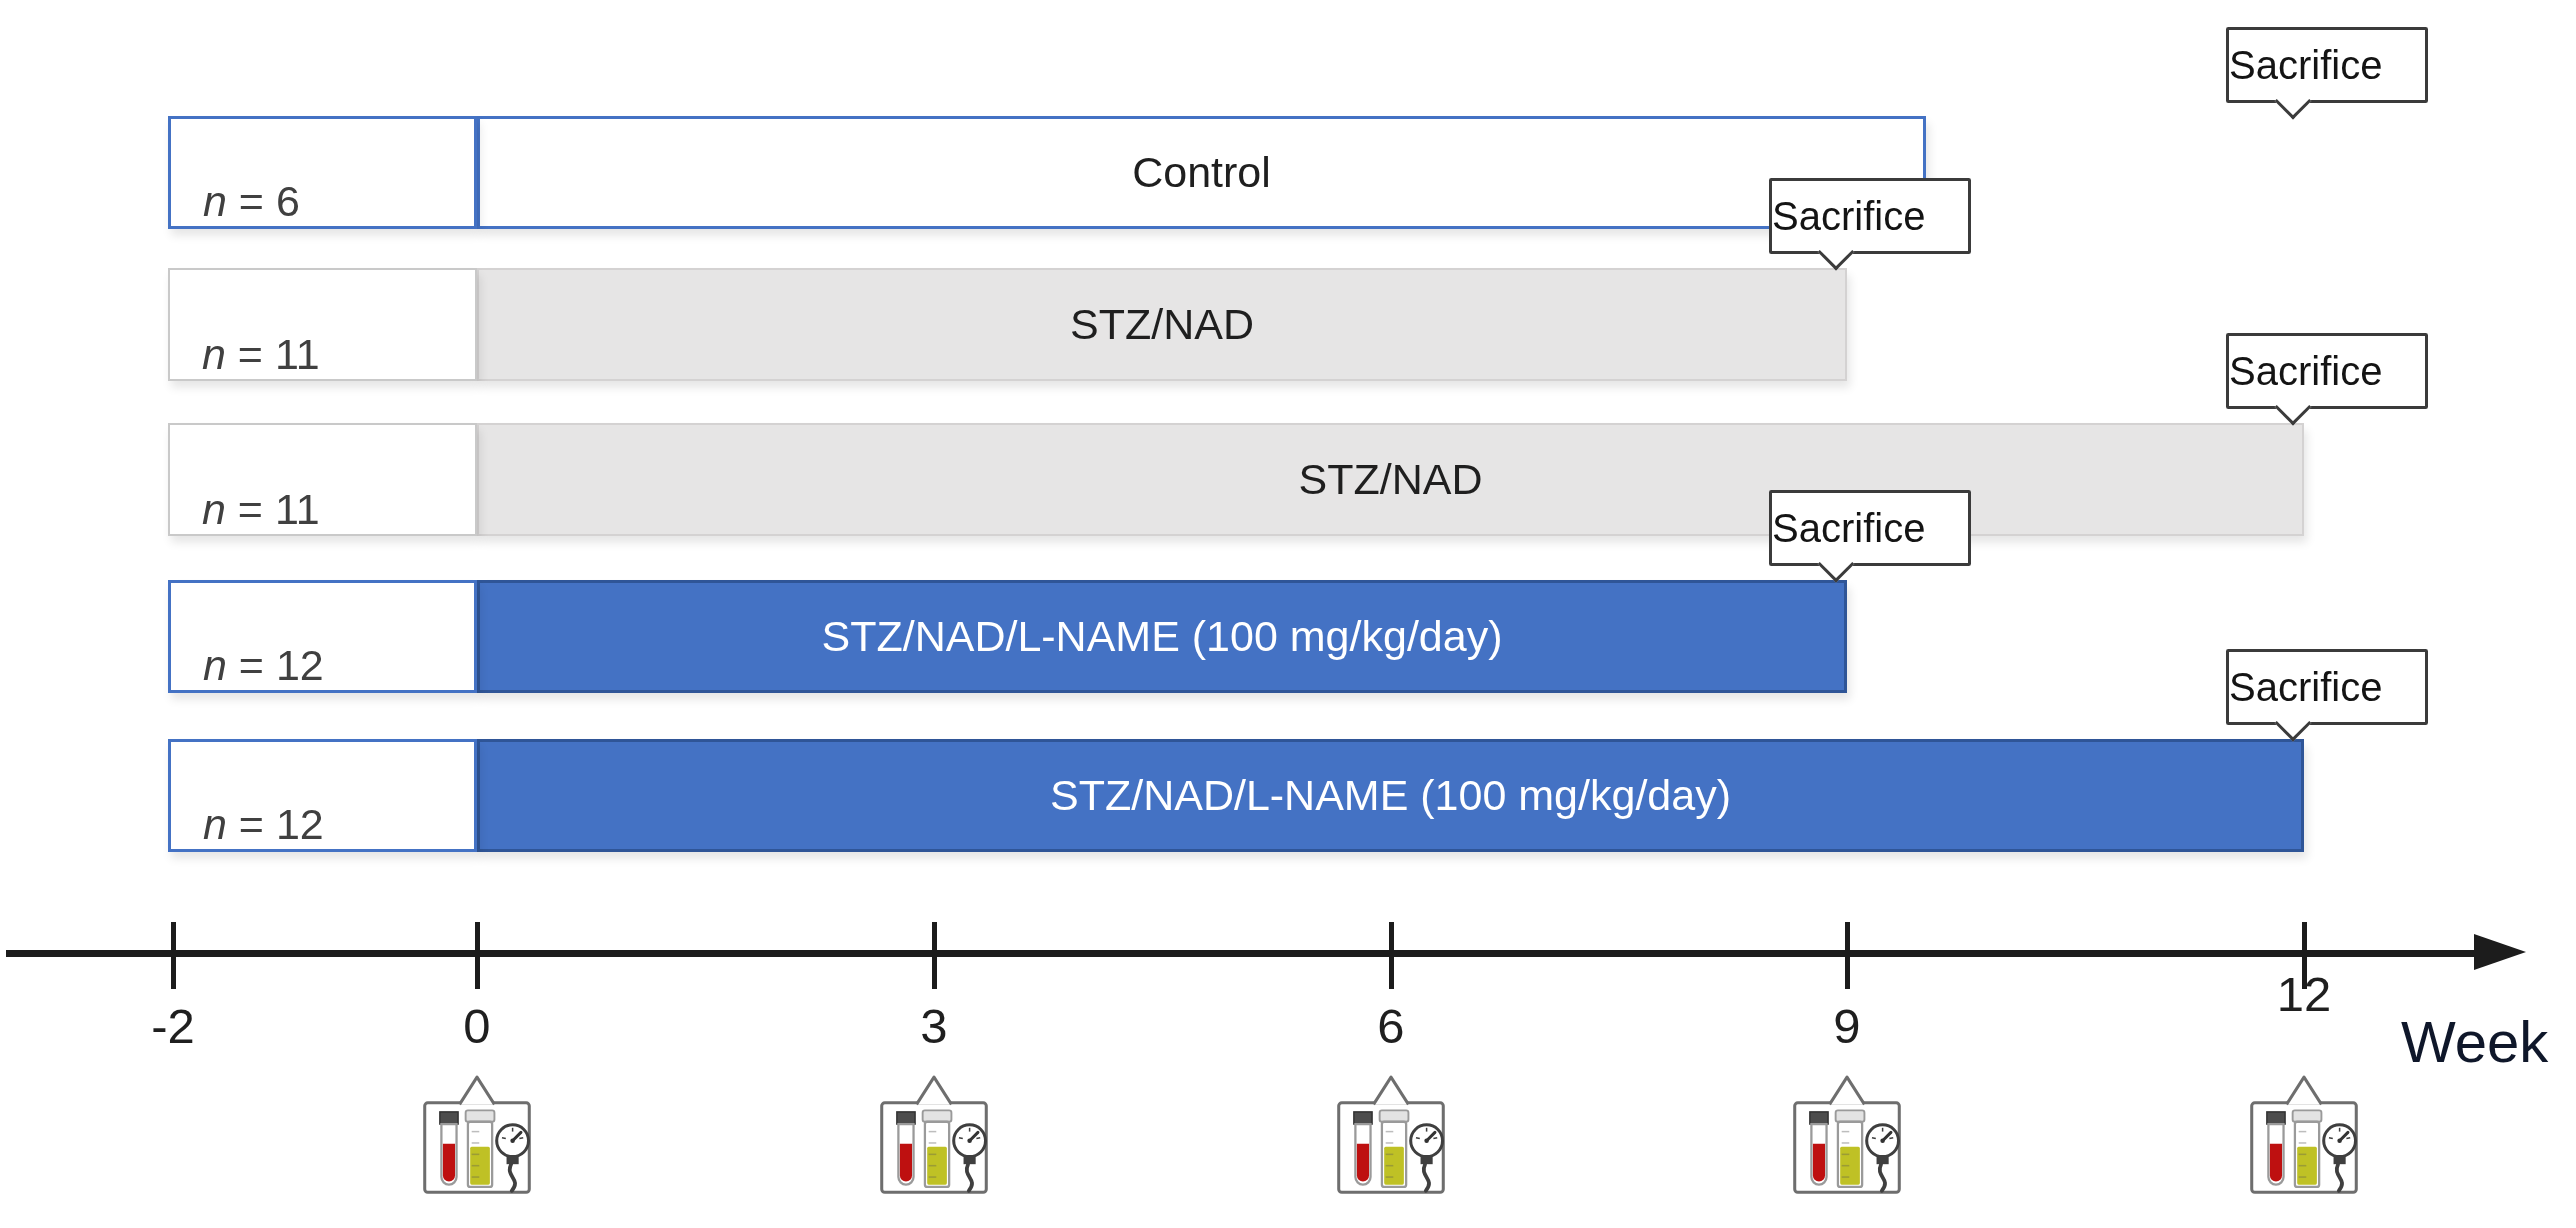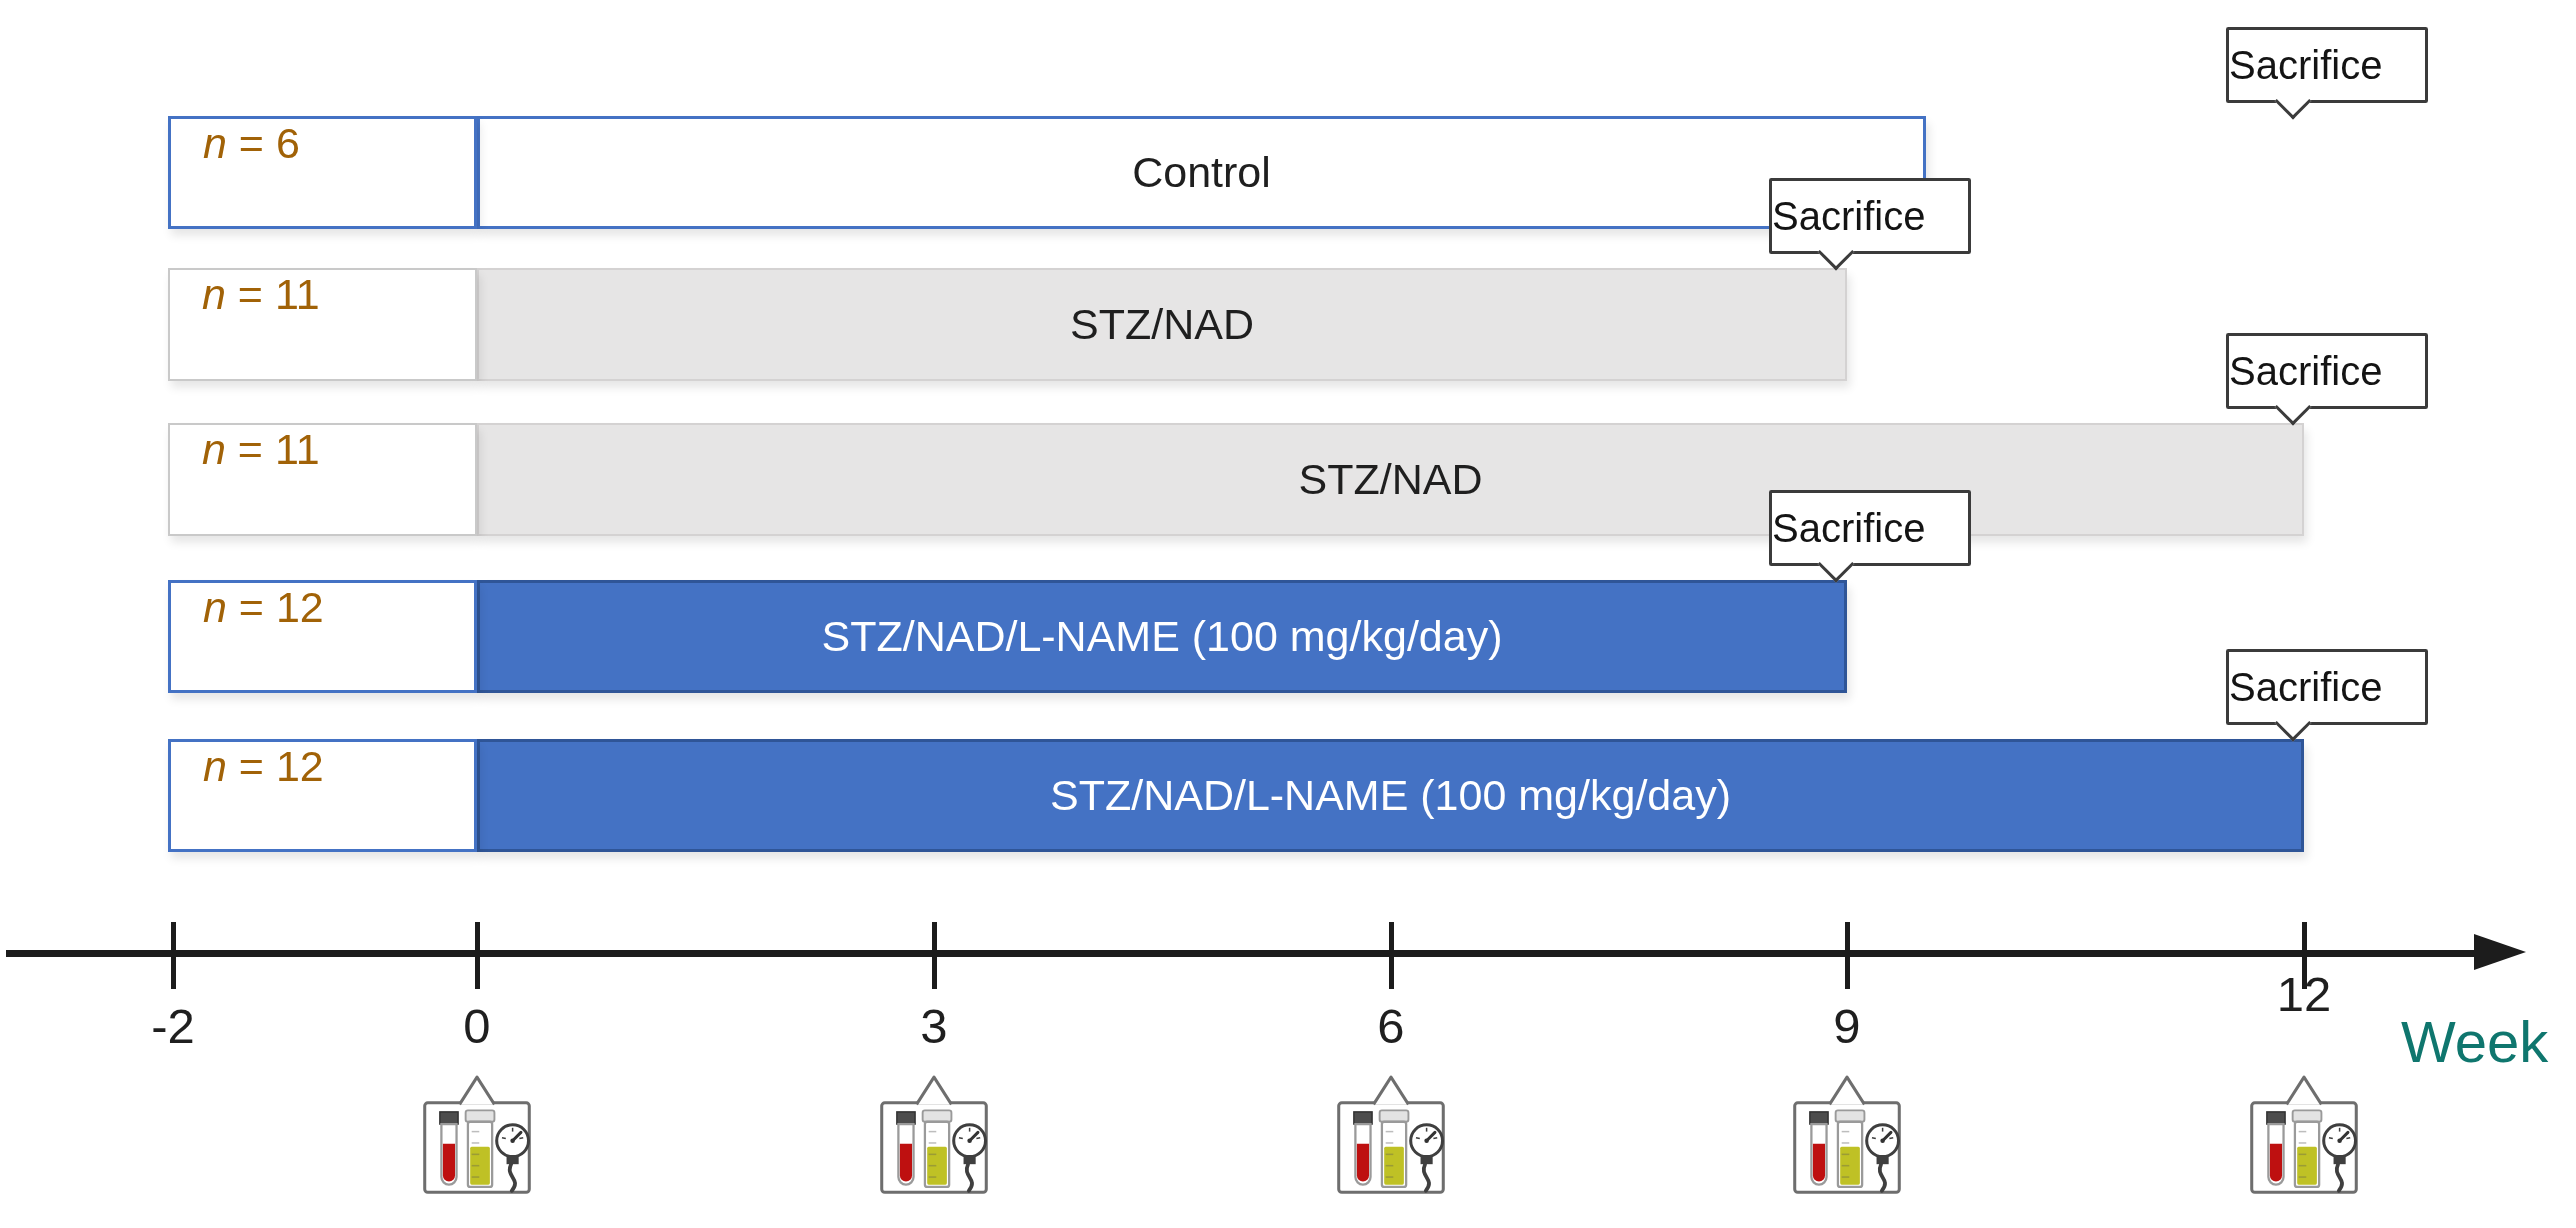--- a/index.html
+++ b/index.html
@@ -2,22 +2,22 @@
 <html style="font-size:12px"><head>
 <meta charset="utf-8">
 <style>
   html,body{margin:0;padding:0;background:#fff;}
   #figure{
     position:relative;width:2576px;height:1229px;background:#ffffff;
     font-family:"Liberation Sans",sans-serif;overflow:hidden;
   }
   .labelbox{
     position:absolute;box-sizing:border-box;background:#ffffff;
-    display:flex;align-items:flex-start;padding-left:32px;
-    font-size:43px;color:#a16207;
+    display:flex;align-items:flex-end;padding-left:32px;
+    font-size:43px;color:#404040;
     box-shadow:3px 6.8px 9px rgba(0,0,0,0.10);
     z-index:2;
   }
   .labelbox .ntext{display:block;}
   .labelbox .ntext::first-letter{font-style:italic;}
   .bar{
     position:absolute;box-sizing:border-box;
     display:flex;align-items:center;justify-content:center;
     font-size:43px;white-space:nowrap;
     box-shadow:3px 6.8px 9px rgba(0,0,0,0.10);
@@ -38,21 +38,21 @@
   .arrowhead{
     position:absolute;width:0;height:0;z-index:3;
     border-left:52px solid #1c1c1c;
     border-top:18px solid transparent;border-bottom:18px solid transparent;
   }
   .tick{position:absolute;width:5.3px;height:67px;background:#1c1c1c;z-index:3;}
   .ticklabel{
     position:absolute;font-size:49px;color:#1f1f1f;
     transform:translateX(-50%);text-align:center;z-index:3;white-space:nowrap;
   }
-  #week-label{position:absolute;left:2401px;top:1008px;font-size:58px;color:#0f766e;z-index:3;}
+  #week-label{position:absolute;left:2401px;top:1008px;font-size:58px;color:#0f172a;z-index:3;}
   .marker{position:absolute;z-index:4;}
 </style>
 </head>
 <body>
 
 <div id="figure">
 
   <div class="axisline" style="left:6px;top:950px;width:2471px;"></div>
   <div class="arrowhead" style="left:2474px;top:934px;"></div>
   <div id="week-label">Week</div>

